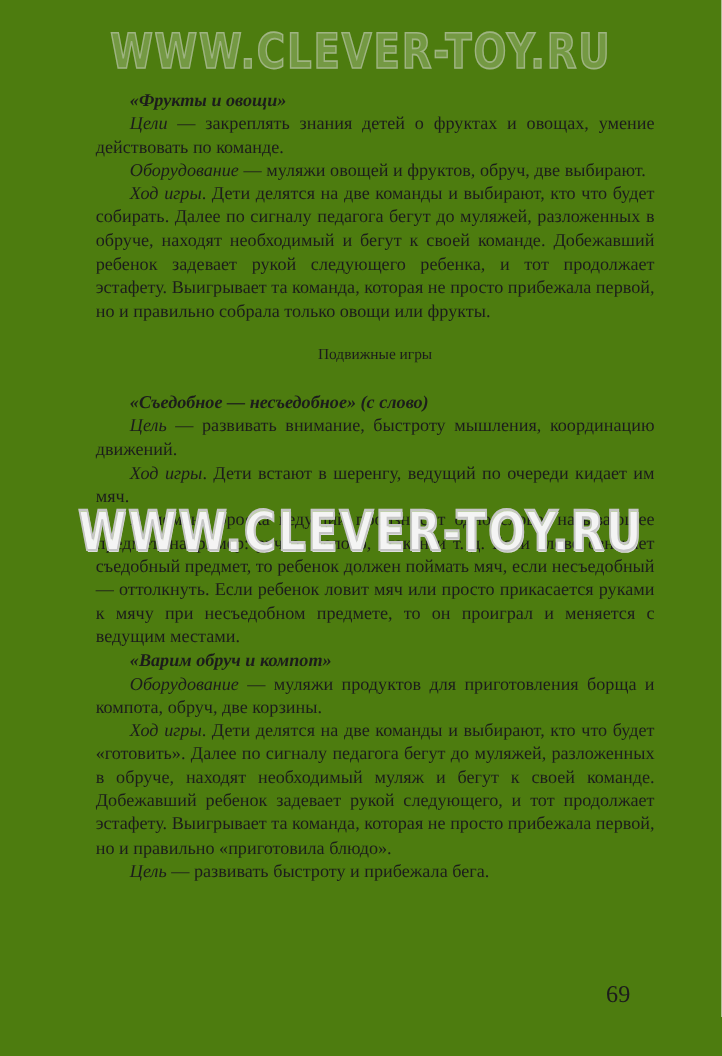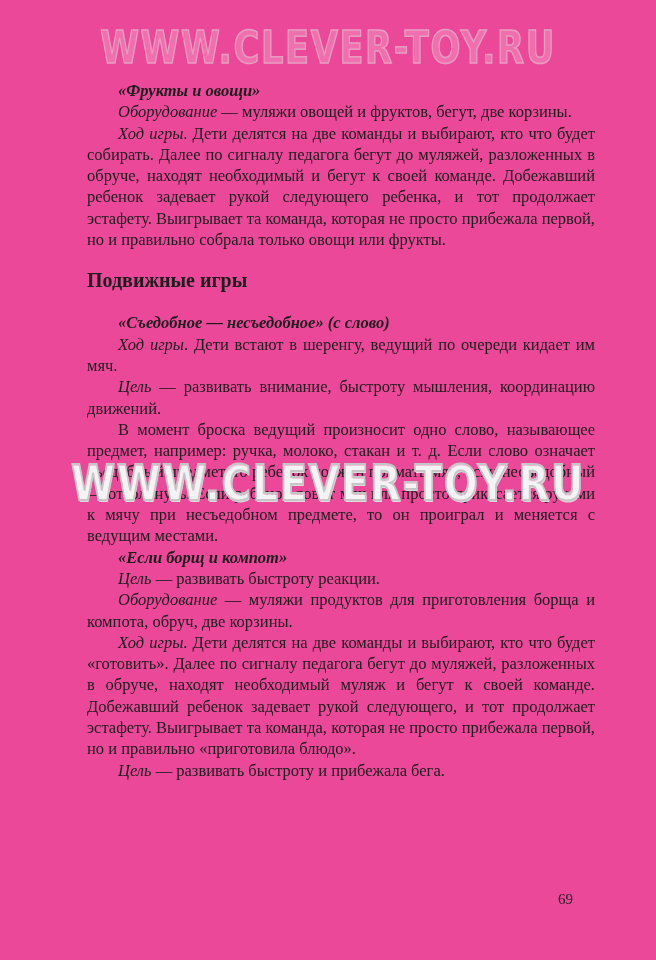--- a/index.html
+++ b/index.html
@@ -11,21 +11,21 @@
     width: 656px;
     height: 960px;
     position: relative;
     overflow: hidden;
     font-family: "Liberation Serif", "DejaVu Serif", serif;
     color: #1c1c1c;
   }
   .page {
     position: absolute;
     inset: 0;
-    background: #ec4899;
+    background: #4d7c0f;
   }
   
   .watermark {
     position: absolute;
     left: 0;
     width: 656px;
     text-align: center;
     font-family: "DejaVu Sans", sans-serif;
     font-weight: bold;
     white-space: nowrap;
@@ -71,61 +71,61 @@
   .game-title {
     margin: 0;
     font-size: 16.5px;
     font-weight: bold;
     font-style: italic;
     text-indent: 31px;
     text-align: left;
   }
   .section-heading {
     margin: 17px 0 19px 0;
-    font-size: 20px;
+    font-size: 14px;
     line-height: 26px;
-    font-weight: bold;
-    text-align: left;
+    font-weight: normal;
+    text-align: center;
     text-indent: 0;
   }
   .lead {
     font-style: italic;
   }
   .page-number {
     position: absolute;
     top: 891px;
     right: 83px;
-    font-size: 15px;
+    font-size: 22px;
     z-index: 1;
   }
 </style>
 </head>
 <body>
 
 <div class="page">
 
   <div class="watermark watermark-top">WWW.CLEVER-TOY.RU</div>
 
   <div class="watermark watermark-mid">WWW.CLEVER-TOY.RU</div>
 
   <div class="content">
 
     <h3 class="game-title">«Фрукты и овощи»</h3>
-    <p><span class="lead">Оборудование</span><span> — муляжи овощей и фруктов, бегут, две корзины.</span></p>
+    <p><span class="lead">Цели</span><span> — закреплять знания детей о фруктах и овощах, умение действовать по команде.</span></p>
+    <p><span class="lead">Оборудование</span><span> — муляжи овощей и фруктов, обруч, две выбирают.</span></p>
     <p><span class="lead">Ход игры</span><span>. Дети делятся на две команды и выбирают, кто что будет собирать. Далее по сигналу педагога бегут до муляжей, разложенных в обруче, находят необходимый и бегут к своей команде. Добежавший ребенок задевает рукой следующего ребенка, и тот продолжает эстафету. Выигрывает та команда, которая не просто прибежала первой, но и правильно собрала только овощи или фрукты.</span></p>
 
     <h2 class="section-heading">Подвижные игры</h2>
 
     <h3 class="game-title">«Съедобное — несъедобное» (с слово)</h3>
+    <p><span class="lead">Цель</span><span> — развивать внимание, быстроту мышления, координацию движений.</span></p>
     <p><span class="lead">Ход игры</span><span>. Дети встают в шеренгу, ведущий по очереди кидает им мяч.</span></p>
-    <p><span class="lead">Цель</span><span> — развивать внимание, быстроту мышления, координацию движений.</span></p>
     <p><span class="lead"></span><span>В момент броска ведущий произносит одно слово, называющее предмет, например: ручка, молоко, стакан и т. д. Если слово означает съедобный предмет, то ребенок должен поймать мяч, если несъедобный — оттолкнуть. Если ребенок ловит мяч или просто прикасается руками к мячу при несъедобном предмете, то он проиграл и меняется с ведущим местами.</span></p>
 
-    <h3 class="game-title">«Если борщ и компот»</h3>
-    <p><span class="lead">Цель</span><span> — развивать быстроту реакции.</span></p>
+    <h3 class="game-title">«Варим обруч и компот»</h3>
     <p><span class="lead">Оборудование</span><span> — муляжи продуктов для приготовления борща и компота, обруч, две корзины.</span></p>
     <p><span class="lead">Ход игры</span><span>. Дети делятся на две команды и выбирают, кто что будет «готовить». Далее по сигналу педагога бегут до муляжей, разложенных в обруче, находят необходимый муляж и бегут к своей команде. Добежавший ребенок задевает рукой следующего, и тот продолжает эстафету. Выигрывает та команда, которая не просто прибежала первой, но и правильно «приготовила блюдо».</span></p>
 
     <p><span class="lead">Цель</span><span> — развивать быстроту и прибежала бега.</span></p>
 
   </div>
 
   <div class="page-number">69</div>
 
 </div>

